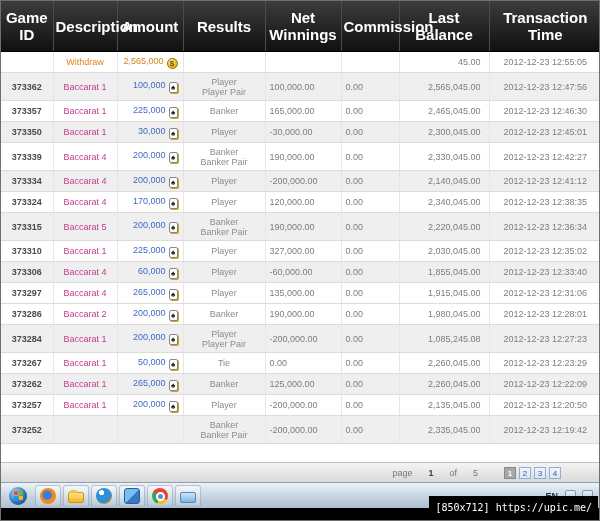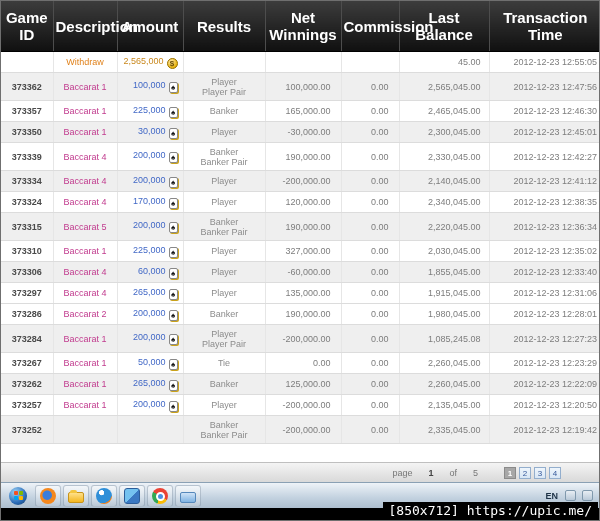--- a/index.html
+++ b/index.html
@@ -15,23 +15,23 @@
 td{font-size:9px;line-height:10px;color:#7d7d7d;padding:3.5px 4px;border-bottom:1px solid #dcdcdc;border-right:1px solid #e6e6e6;vertical-align:middle;overflow:hidden}
 td:last-child{border-right:none}
 tr.row-b td{background:#efefef}
 tr.row-a td{background:#ffffff}
 .c-id{text-align:center;font-weight:bold;color:#4a4a4a}
 .c-desc{text-align:center}
 .desc{color:#c13b8e}
 .c-amt{text-align:right;padding-right:5px;white-space:nowrap}
 .amount-link{color:#4168c6;cursor:pointer}
 .c-res{text-align:center;white-space:pre-line;color:#8c8c8c}
-.c-net,.c-comm{text-align:right;padding-right:10px}
+.c-net,.c-comm{padding-right:10px}
 .c-bal{text-align:right;padding-right:8px}
-.c-time{text-align:right;padding-right:4px}
+.c-time{text-align:right;padding-right:14px}
 tr.withdraw .desc{color:#e0821c}
 tr.withdraw .amount-link{color:#c9881d;text-decoration:none}
 
 
 .amt-icon{display:inline-block;vertical-align:-2px;margin-left:3px}
 .amt-icon.spade{width:9px;height:11px;background:#fff;border:1px solid #888;border-radius:2px;box-shadow:1px 1px 0 #caa21b;font-size:8px;line-height:10px;text-align:center;color:#111}
 .amt-icon.spade::before{content:"\2660"}
 .amt-icon.moneybag{width:11px;height:11px;border-radius:50%;background:radial-gradient(circle at 35% 30%,#ffe9a8,#e8b511 70%,#b8860b);border:1px solid #9a7200;color:#6b4d00;font-size:8px;line-height:10px;text-align:center;font-weight:bold}
 .amt-icon.moneybag::before{content:"$"}
 
@@ -58,21 +58,21 @@
 .app-icon.picture-viewer{border-radius:3px;background:linear-gradient(135deg,#74c2f0 0 50%,#3a78c2 50% 100%);border:1px solid #2b5d99}
 .app-icon.chrome{border-radius:50%;background:conic-gradient(#ea4335 0 120deg,#fbbc05 120deg 200deg,#34a853 200deg 300deg,#ea4335 300deg 360deg)}
 .app-icon.chrome::after{content:"";position:absolute;left:4px;top:4px;width:5px;height:5px;background:#4a90e2;border:2px solid #fff;border-radius:50%}
 .app-icon.explorer{width:16px;height:11px;margin-top:3px;border-radius:2px;background:linear-gradient(#cfe3f7,#7fb3e2);border:1px solid #5588bb}
 .tb-spacer{flex:1}
 .lang{font-size:9px;font-weight:bold;color:#1e3347;padding:0 4px;cursor:pointer}
 .tray-icon{width:11px;height:11px;background:linear-gradient(#e8eef4,#b9c9d8);border:1px solid #8099ad;border-radius:2px;margin-right:3px;cursor:pointer}
 
 
 .bottom-strip{height:12px;background:#000}
-.watermark{position:absolute;right:1px;bottom:1px;height:17px;display:flex;align-items:center;background:#000;color:#fff;padding:0 6px;font-family:"DejaVu Sans Mono",monospace;font-size:13px;z-index:5}
+.watermark{position:absolute;right:1px;bottom:1px;height:23px;display:flex;align-items:center;background:#000;color:#fff;padding:0 6px;font-family:"DejaVu Sans Mono",monospace;font-size:10px;z-index:5}
 </style>
 </head>
 <body>
 
 <div class="page">
 
   <div class="content">
     <div class="table-wrap">
       <table>
         <colgroup>

